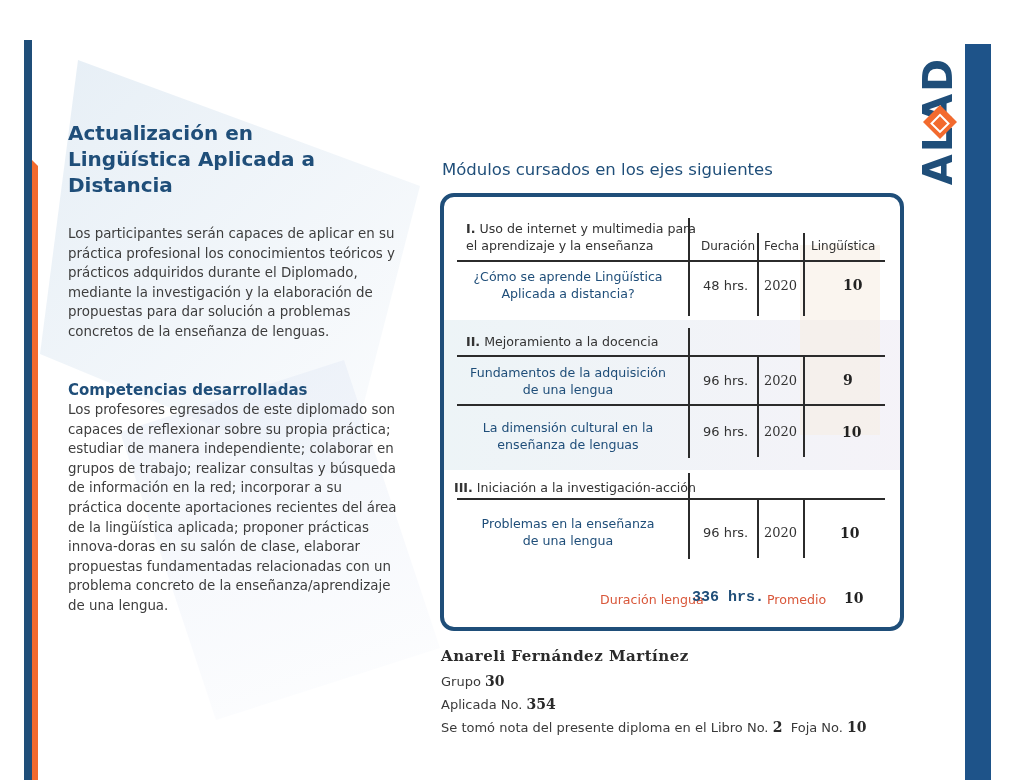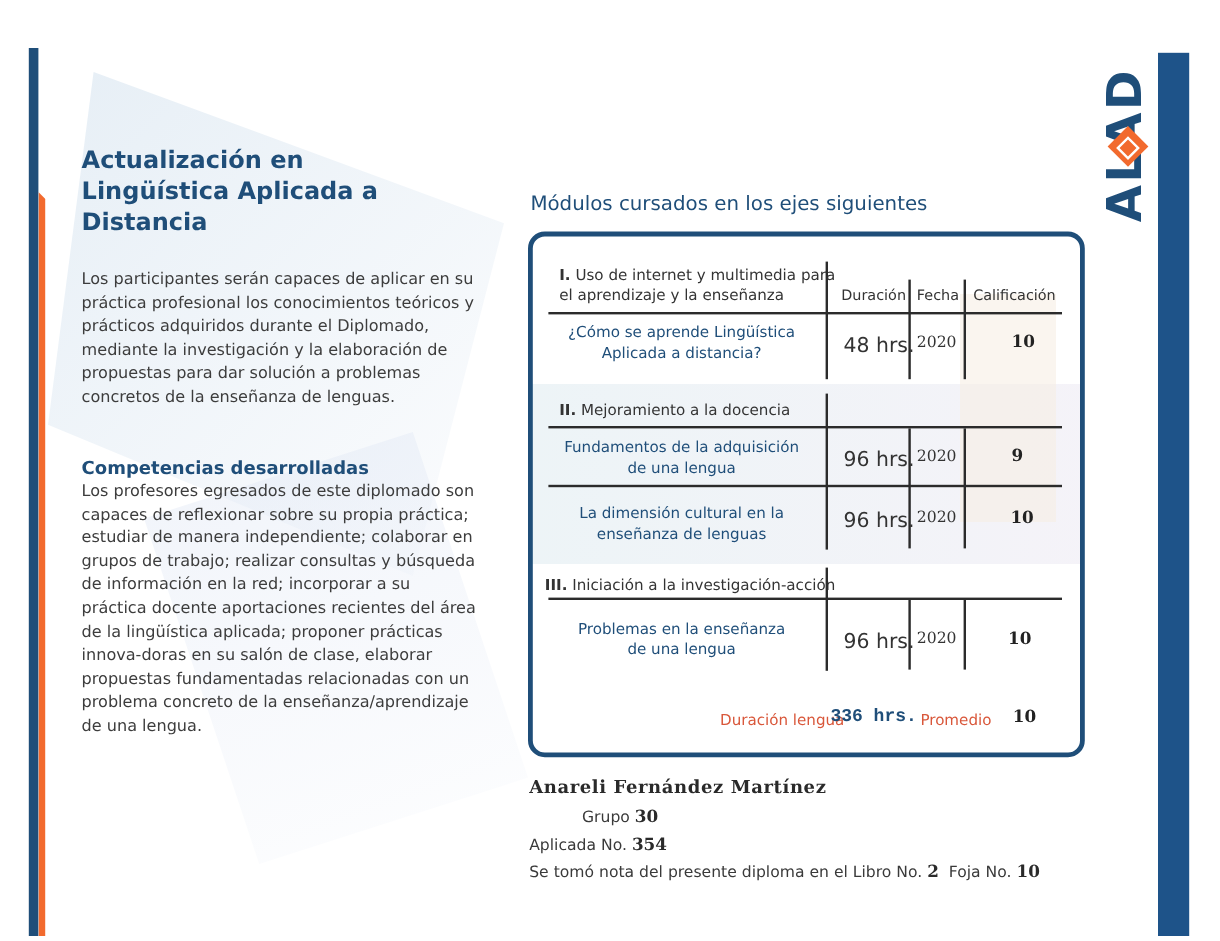--- a/index.html
+++ b/index.html
@@ -52,21 +52,21 @@
 
   .table-box { position: absolute; left: 440px; top: 193px; width: 464px; height: 438px;
                border: 4px solid #1f4e79; border-radius: 14px; }
 
   .sec-title { position: absolute; font-size: 12.6px; line-height: 17px; color: #333; }
   .sec-title b { font-weight: bold; }
   .hline { position: absolute; height: 2px; background: #2b2b2b; }
   .vline { position: absolute; width: 2px; background: #2b2b2b; }
   .col-h { position: absolute; font-size: 12px; color: #333; }
   .mod-name { position: absolute; width: 220px; text-align: center; font-size: 12.6px; line-height: 17px; color: #1f4e79; }
-  .dur { position: absolute; font-size: 17px; color: #333; }
+  .dur { position: absolute; font-size: 13px; color: #333; }
   .fecha { position: absolute; font-family: "DejaVu Serif", serif; font-size: 13px; color: #333; }
   .grade { position: absolute; font-family: "DejaVu Serif", serif; font-weight: bold; font-size: 14px; color: #222; }
 
   .totals-label { position: absolute; font-size: 12.6px; color: #d9573a; }
   .totals-hours { position: absolute; font-weight: bold; font-size: 15px; color: #1f4e79; }
   .totals-grade { position: absolute; font-family: "DejaVu Serif", serif; font-weight: bold; font-size: 14px; color: #222; }
 
   
   .student-name { position: absolute; left: 441px; top: 647px; font-family: "DejaVu Serif", serif; font-weight: bold; font-size: 15px; color: #2a2a2a; letter-spacing: 0.5px; }
   .info-line { position: absolute; left: 441px; font-size: 13px; color: #3a3a3a; }
@@ -110,21 +110,21 @@
 <div class="sec-title" style="left:466px; top:220px;">
   <b>I.</b>
   <span>Uso de internet y multimedia para</span><br>
   <span>el aprendizaje y la enseñanza</span>
 </div>
 <div class="vline" style="left:688px; top:218px; height:98px;"></div>
 <div class="vline" style="left:757px; top:233px; height:83px;"></div>
 <div class="vline" style="left:803px; top:233px; height:83px;"></div>
 <div class="col-h" style="left:701px; top:239px;">Duración</div>
 <div class="col-h" style="left:764px; top:239px;">Fecha</div>
-<div class="col-h" style="left:811px; top:239px;">Calificación</div>
+<div class="col-h" style="left:811px; top:239px;">Lingüística</div>
 <div class="hline" style="left:457px; top:260px; width:428px;"></div>
 
 <div class="mod-name" style="left:458px; top:268px;">
   <span>¿Cómo se aprende Lingüística</span><br>
   <span>Aplicada a distancia?</span>
 </div>
 <div class="dur" style="left:703px; top:278px;">48 hrs.</div>
 <div class="fecha" style="left:764px; top:278px;">2020</div>
 <div class="grade" style="left:843px; top:277px;">10</div>
 
@@ -170,21 +170,21 @@
 <div class="dur" style="left:703px; top:525px;">96 hrs.</div>
 <div class="fecha" style="left:764px; top:525px;">2020</div>
 <div class="grade" style="left:840px; top:525px;">10</div>
 
 <div class="totals-label" style="left:600px; top:592px;">Duración lengua</div>
 <div class="totals-hours" style="left:692px; top:589px;font-family:Liberation Mono, monospace;">336 hrs.</div>
 <div class="totals-label" style="left:767px; top:592px;">Promedio</div>
 <div class="totals-grade" style="left:844px; top:590px;">10</div>
 
 <div class="student-name">Anareli Fernández Martínez</div>
-<div class="info-line" style="top:673px;margin-left:44px;">
+<div class="info-line" style="top:673px;">
   <span>Grupo</span>
   <span class="v">30</span>
 </div>
 <div class="info-line" style="top:696px;">
   <span>Aplicada No.</span>
   <span class="v">354</span>
 </div>
 <div class="info-line" style="top:719px;">
   <span>Se tomó nota del presente diploma en el Libro No.</span>
   <span class="v">2</span>

